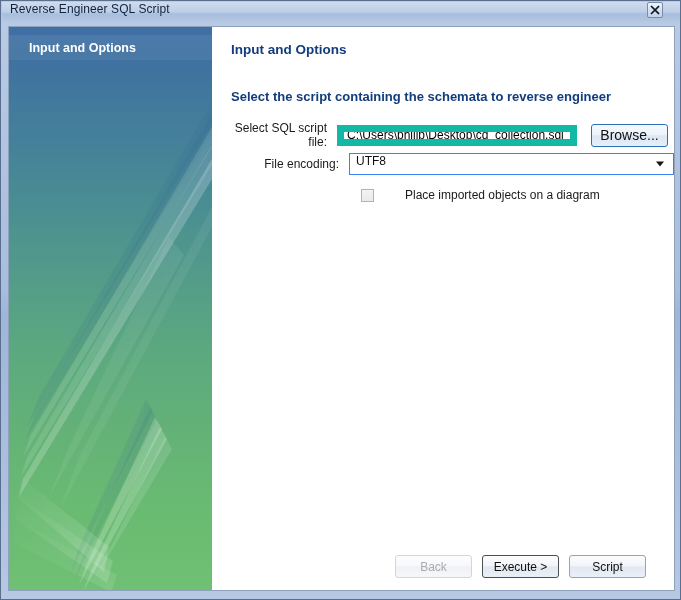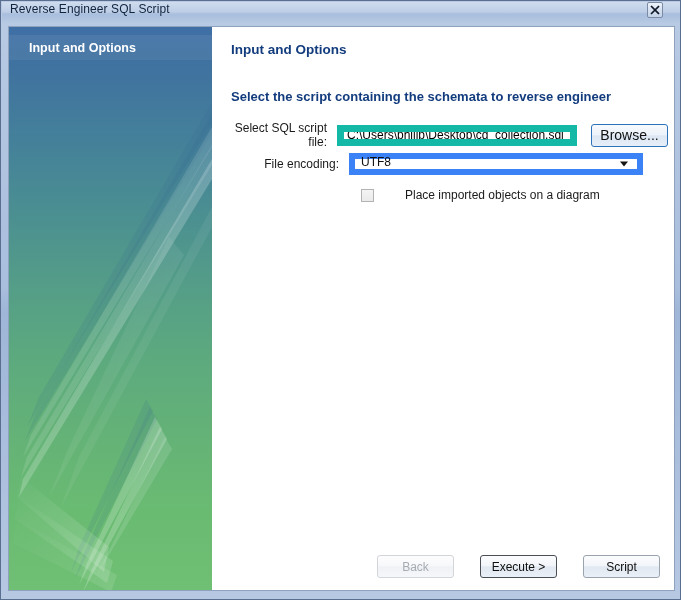--- a/index.html
+++ b/index.html
@@ -186,26 +186,26 @@
     font-family: "Liberation Sans", sans-serif;
     font-size: 14px;
     color: #101010;
     cursor: default;
     padding: 0;
   }
 
   .select-wrap {
     position: relative;
     box-sizing: border-box;
-    width: 294px;
+    width: 325px;
     height: 22px;
-    border: 6px solid #3b82f6;
-    background: #ffffff;
-    display: flex;
-    align-items: flex-end;
+    border: 1px solid #3b82f6;
+    background: #ffffff;
+    display: flex;
+    align-items: flex-start;
   }
   .select-value {
     font-size: 12px;
     color: #101010;
     padding-left: 6px;
   }
   .select-arrow {
     position: absolute;
     right: 9px;
     top: 50%;
@@ -228,24 +228,24 @@
   }
   .check-label {
     font-size: 12px;
     color: #1b1b1b;
     margin-left: 7px;
   }
 
   
   #footer {
     position: absolute;
-    right: 14px;
+    right: 28px;
     bottom: 12px;
     display: flex;
-    gap: 26px;
+    gap: 10px;
     justify-content: flex-end;
   }
   .btn {
     box-sizing: border-box;
     width: 77px;
     height: 23px;
     border-radius: 3px;
     font-family: "Liberation Sans", sans-serif;
     font-size: 12px;
     padding: 0;

